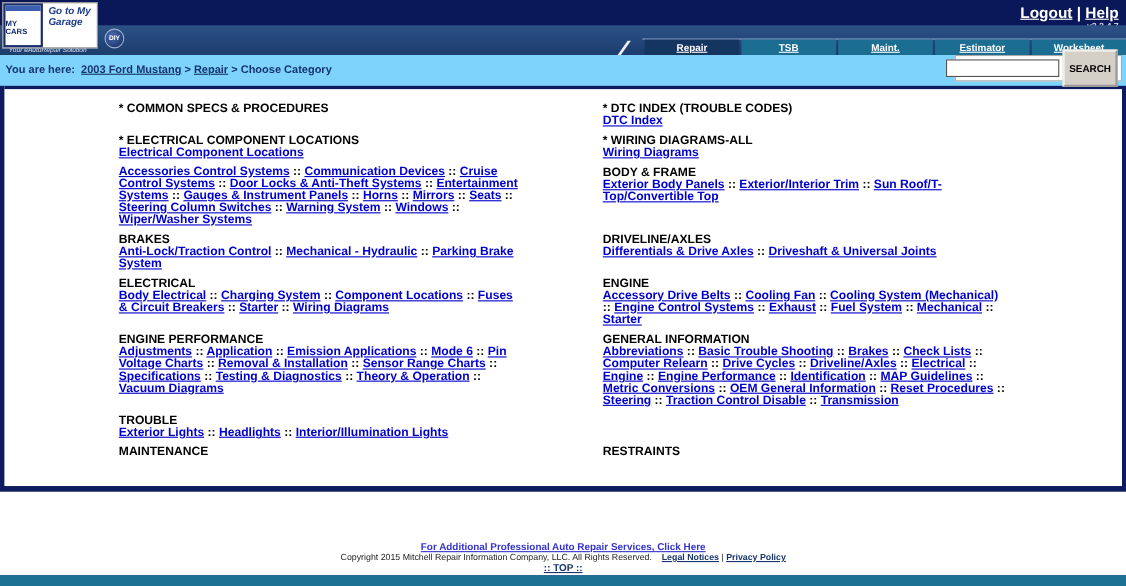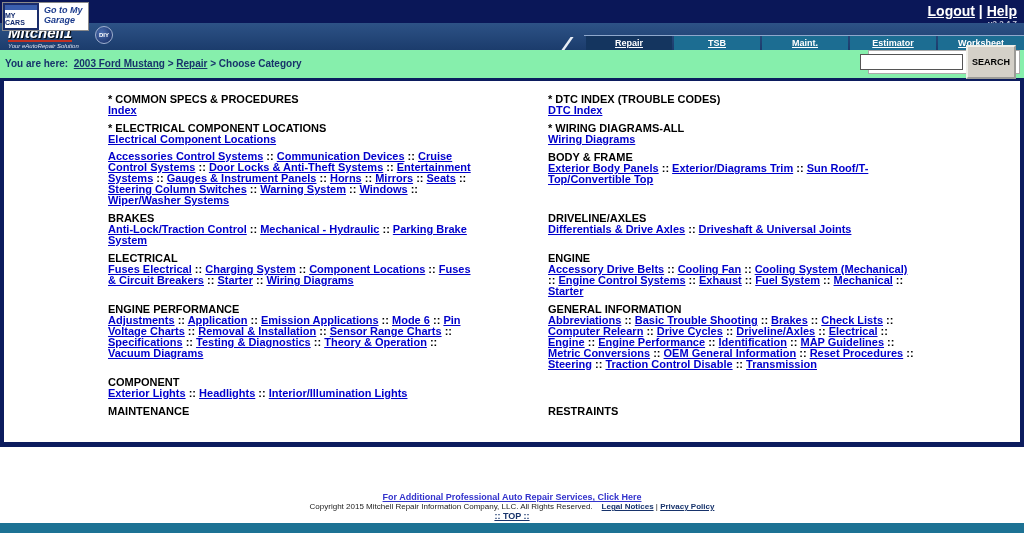--- a/index.html
+++ b/index.html
@@ -2,21 +2,21 @@
 <html><head>
 <meta charset="utf-8">
 <title>Choose Repair Category</title>
 <style>
   * { box-sizing: border-box; margin: 0; padding: 0; }
   html,body { width:1024px; height:533px; overflow:hidden; }
   body { font-family:"Liberation Sans", sans-serif; background:#0c1c5e; display:flex; flex-direction:column; }
 
   
   .topbar { height:23px; background:#0a1758; position:relative; flex:0 0 auto; }
-  .garage-btn { position:absolute; left:2px; top:2px; height:29px; background:#fff; border:1px solid #8a8a8a; display:flex; align-items:stretch; cursor:pointer; z-index:9; }
+  .garage-btn { position:absolute; left:2px; top:2px; height:42px; background:#fff; border:1px solid #8a8a8a; display:flex; align-items:stretch; cursor:pointer; z-index:9; }
   .plate { width:36px; border:2px solid #1a2d6b; background:#fff; display:flex; flex-direction:column; }
   .plate-strip { height:5px; background:#3a5fae; }
   .plate-text { flex:1; display:flex; align-items:center; justify-content:center; font-size:7px; font-weight:bold; color:#132a6e; letter-spacing:0; }
   .garage-label { padding:2px 5px 0 5px; font-size:9px; line-height:10px; font-weight:bold; font-style:italic; color:#1a3a8c; white-space:nowrap; }
   .top-right { position:absolute; right:7px; top:3px; text-align:right; }
   .top-links { font-size:14px; font-weight:bold; }
   .top-links a { color:#fff; }
   .top-links .pipe { color:#fff; }
   .version { font-size:8px; color:#c9cede;font-weight:bold; }
 
@@ -26,21 +26,21 @@
   .brand { font-size:15px; font-weight:bold; font-style:italic; color:#fff; text-shadow:1px 1px 1px #000; border-bottom:2px solid #c03022; display:inline-block; line-height:15px; }
   .tagline { font-size:6px; font-style:italic; color:#dbe1ee; margin-top:1px; }
   .diy-badge { position:absolute; left:95px; top:3px; width:18px; height:18px; border-radius:50%; background:radial-gradient(circle at 35% 35%, #4a6cae, #13295f); border:1px solid #9fb0d0; color:#fff; font-size:6px; font-weight:bold; display:flex; align-items:center; justify-content:center; }
   .tabs-wrap { position:absolute; right:0; bottom:0; display:flex; align-items:flex-end; }
   .slash { width:10px; height:13px; border-left:3px solid #e8edf5; transform:skewX(-35deg); margin-right:8px; }
   .tabs { display:flex; border-top:1px solid #8fa8cc; }
   .tab { display:block; width:86px; height:14px; line-height:14px; text-align:center; background:#1c6d92; color:#fff; font-size:9px; font-weight:bold; text-decoration:underline; margin-left:2px; }
   .tab.active { background:#14355f; }
 
   
-  .whiterow { height:28px; background:#86efac; position:relative; flex:0 0 auto; }
+  .whiterow { height:28px; background:#7dd3fc; position:relative; flex:0 0 auto; }
   .breadcrumb { position:absolute; left:5px; top:8px; font-size:10px; font-weight:bold; color:#17336b; white-space:nowrap; }
   .breadcrumb a { color:#17336b; }
   .bc-current { text-decoration:none; }
   .search-panel { position:absolute; right:4px; top:0px; height:24px; width:152px; background:#fff; border:1px solid #aaa; display:flex; align-items:center; justify-content:flex-end; padding:0 3px; }
   .search-input { width:103px; height:16px; border:1px solid #555; font-size:10px; padding:0 2px; margin-right:3px; }
   .search-btn { height:34px; font-size:9px; font-weight:bold; background:#d4d0c8; border:2px outset #f0efe9; padding:0 4px; cursor:pointer; }
 
   
   .content { flex:1 1 auto; margin:0 4px; background:#fff; border-top:3px solid #0c1c5e; overflow:hidden; }
   .header-graphic { display:flex; align-items:flex-start; margin:8px 0 0 183px; }
@@ -116,21 +116,20 @@
     <input class="search-input" type="text" value="" style="">
     <button class="search-btn">SEARCH</button>
   </div>
 </div>
 
 <div class="content">
   <div class="category-table">
       <div class="cat-row">
         <div class="cat-cell left">
           <div class="cat-title">* COMMON SPECS &amp; PROCEDURES</div>
-          <div class="cat-links"><a href="#">Index</a></div>
         </div>
         <div class="cat-cell right">
           <div class="cat-title">* DTC INDEX (TROUBLE CODES)</div>
           <div class="cat-links"><a href="#">DTC Index</a></div>
         </div>
       </div>
       <div class="cat-row">
         <div class="cat-cell left">
           <div class="cat-title">* ELECTRICAL COMPONENT LOCATIONS</div>
           <div class="cat-links"><a href="#">Electrical Component Locations</a></div>
@@ -139,56 +138,56 @@
           <div class="cat-title">* WIRING DIAGRAMS-ALL</div>
           <div class="cat-links"><a href="#">Wiring Diagrams</a></div>
         </div>
       </div>
       <div class="cat-row">
         <div class="cat-cell left">
           <div class="cat-links"><a href="#">Accessories Control Systems</a><span class="sep"> :: </span><a href="#">Communication Devices</a><span class="sep"> :: </span><a href="#">Cruise Control Systems</a><span class="sep"> :: </span><a href="#">Door Locks &amp; Anti-Theft Systems</a><span class="sep"> :: </span><a href="#">Entertainment Systems</a><span class="sep"> :: </span><a href="#">Gauges &amp; Instrument Panels</a><span class="sep"> :: </span><a href="#">Horns</a><span class="sep"> :: </span><a href="#">Mirrors</a><span class="sep"> :: </span><a href="#">Seats</a><span class="sep"> :: </span><a href="#">Steering Column Switches</a><span class="sep"> :: </span><a href="#">Warning System</a><span class="sep"> :: </span><a href="#">Windows</a><span class="sep"> :: </span><a href="#">Wiper/Washer Systems</a></div>
         </div>
         <div class="cat-cell right">
           <div class="cat-title">BODY &amp; FRAME</div>
-          <div class="cat-links"><a href="#">Exterior Body Panels</a><span class="sep"> :: </span><a href="#">Exterior/Diagrams Trim</a><span class="sep"> :: </span><a href="#">Sun Roof/T-Top/Convertible Top</a></div>
+          <div class="cat-links"><a href="#">Exterior Body Panels</a><span class="sep"> :: </span><a href="#">Exterior/Interior Trim</a><span class="sep"> :: </span><a href="#">Sun Roof/T-Top/Convertible Top</a></div>
         </div>
       </div>
       <div class="cat-row">
         <div class="cat-cell left">
           <div class="cat-title">BRAKES</div>
           <div class="cat-links"><a href="#">Anti-Lock/Traction Control</a><span class="sep"> :: </span><a href="#">Mechanical - Hydraulic</a><span class="sep"> :: </span><a href="#">Parking Brake System</a></div>
         </div>
         <div class="cat-cell right">
           <div class="cat-title">DRIVELINE/AXLES</div>
           <div class="cat-links"><a href="#">Differentials &amp; Drive Axles</a><span class="sep"> :: </span><a href="#">Driveshaft &amp; Universal Joints</a></div>
         </div>
       </div>
       <div class="cat-row">
         <div class="cat-cell left">
           <div class="cat-title">ELECTRICAL</div>
-          <div class="cat-links"><a href="#">Fuses Electrical</a><span class="sep"> :: </span><a href="#">Charging System</a><span class="sep"> :: </span><a href="#">Component Locations</a><span class="sep"> :: </span><a href="#">Fuses &amp; Circuit Breakers</a><span class="sep"> :: </span><a href="#">Starter</a><span class="sep"> :: </span><a href="#">Wiring Diagrams</a></div>
+          <div class="cat-links"><a href="#">Body Electrical</a><span class="sep"> :: </span><a href="#">Charging System</a><span class="sep"> :: </span><a href="#">Component Locations</a><span class="sep"> :: </span><a href="#">Fuses &amp; Circuit Breakers</a><span class="sep"> :: </span><a href="#">Starter</a><span class="sep"> :: </span><a href="#">Wiring Diagrams</a></div>
         </div>
         <div class="cat-cell right">
           <div class="cat-title">ENGINE</div>
           <div class="cat-links"><a href="#">Accessory Drive Belts</a><span class="sep"> :: </span><a href="#">Cooling Fan</a><span class="sep"> :: </span><a href="#">Cooling System (Mechanical)</a><span class="sep"> :: </span><a href="#">Engine Control Systems</a><span class="sep"> :: </span><a href="#">Exhaust</a><span class="sep"> :: </span><a href="#">Fuel System</a><span class="sep"> :: </span><a href="#">Mechanical</a><span class="sep"> :: </span><a href="#">Starter</a></div>
         </div>
       </div>
       <div class="cat-row">
         <div class="cat-cell left">
           <div class="cat-title">ENGINE PERFORMANCE</div>
           <div class="cat-links"><a href="#">Adjustments</a><span class="sep"> :: </span><a href="#">Application</a><span class="sep"> :: </span><a href="#">Emission Applications</a><span class="sep"> :: </span><a href="#">Mode 6</a><span class="sep"> :: </span><a href="#">Pin Voltage Charts</a><span class="sep"> :: </span><a href="#">Removal &amp; Installation</a><span class="sep"> :: </span><a href="#">Sensor Range Charts</a><span class="sep"> :: </span><a href="#">Specifications</a><span class="sep"> :: </span><a href="#">Testing &amp; Diagnostics</a><span class="sep"> :: </span><a href="#">Theory &amp; Operation</a><span class="sep"> :: </span><a href="#">Vacuum Diagrams</a></div>
         </div>
         <div class="cat-cell right">
           <div class="cat-title">GENERAL INFORMATION</div>
           <div class="cat-links"><a href="#">Abbreviations</a><span class="sep"> :: </span><a href="#">Basic Trouble Shooting</a><span class="sep"> :: </span><a href="#">Brakes</a><span class="sep"> :: </span><a href="#">Check Lists</a><span class="sep"> :: </span><a href="#">Computer Relearn</a><span class="sep"> :: </span><a href="#">Drive Cycles</a><span class="sep"> :: </span><a href="#">Driveline/Axles</a><span class="sep"> :: </span><a href="#">Electrical</a><span class="sep"> :: </span><a href="#">Engine</a><span class="sep"> :: </span><a href="#">Engine Performance</a><span class="sep"> :: </span><a href="#">Identification</a><span class="sep"> :: </span><a href="#">MAP Guidelines</a><span class="sep"> :: </span><a href="#">Metric Conversions</a><span class="sep"> :: </span><a href="#">OEM General Information</a><span class="sep"> :: </span><a href="#">Reset Procedures</a><span class="sep"> :: </span><a href="#">Steering</a><span class="sep"> :: </span><a href="#">Traction Control Disable</a><span class="sep"> :: </span><a href="#">Transmission</a></div>
         </div>
       </div>
       <div class="cat-row">
         <div class="cat-cell right">
-          <div class="cat-title">COMPONENT</div>
+          <div class="cat-title">TROUBLE</div>
           <div class="cat-links"><a href="#">Exterior Lights</a><span class="sep"> :: </span><a href="#">Headlights</a><span class="sep"> :: </span><a href="#">Interior/Illumination Lights</a></div>
         </div>
       </div>
       <div class="cat-row">
         <div class="cat-cell left">
           <div class="cat-title">MAINTENANCE</div>
         </div>
         <div class="cat-cell right">
           <div class="cat-title">RESTRAINTS</div>
         </div>

